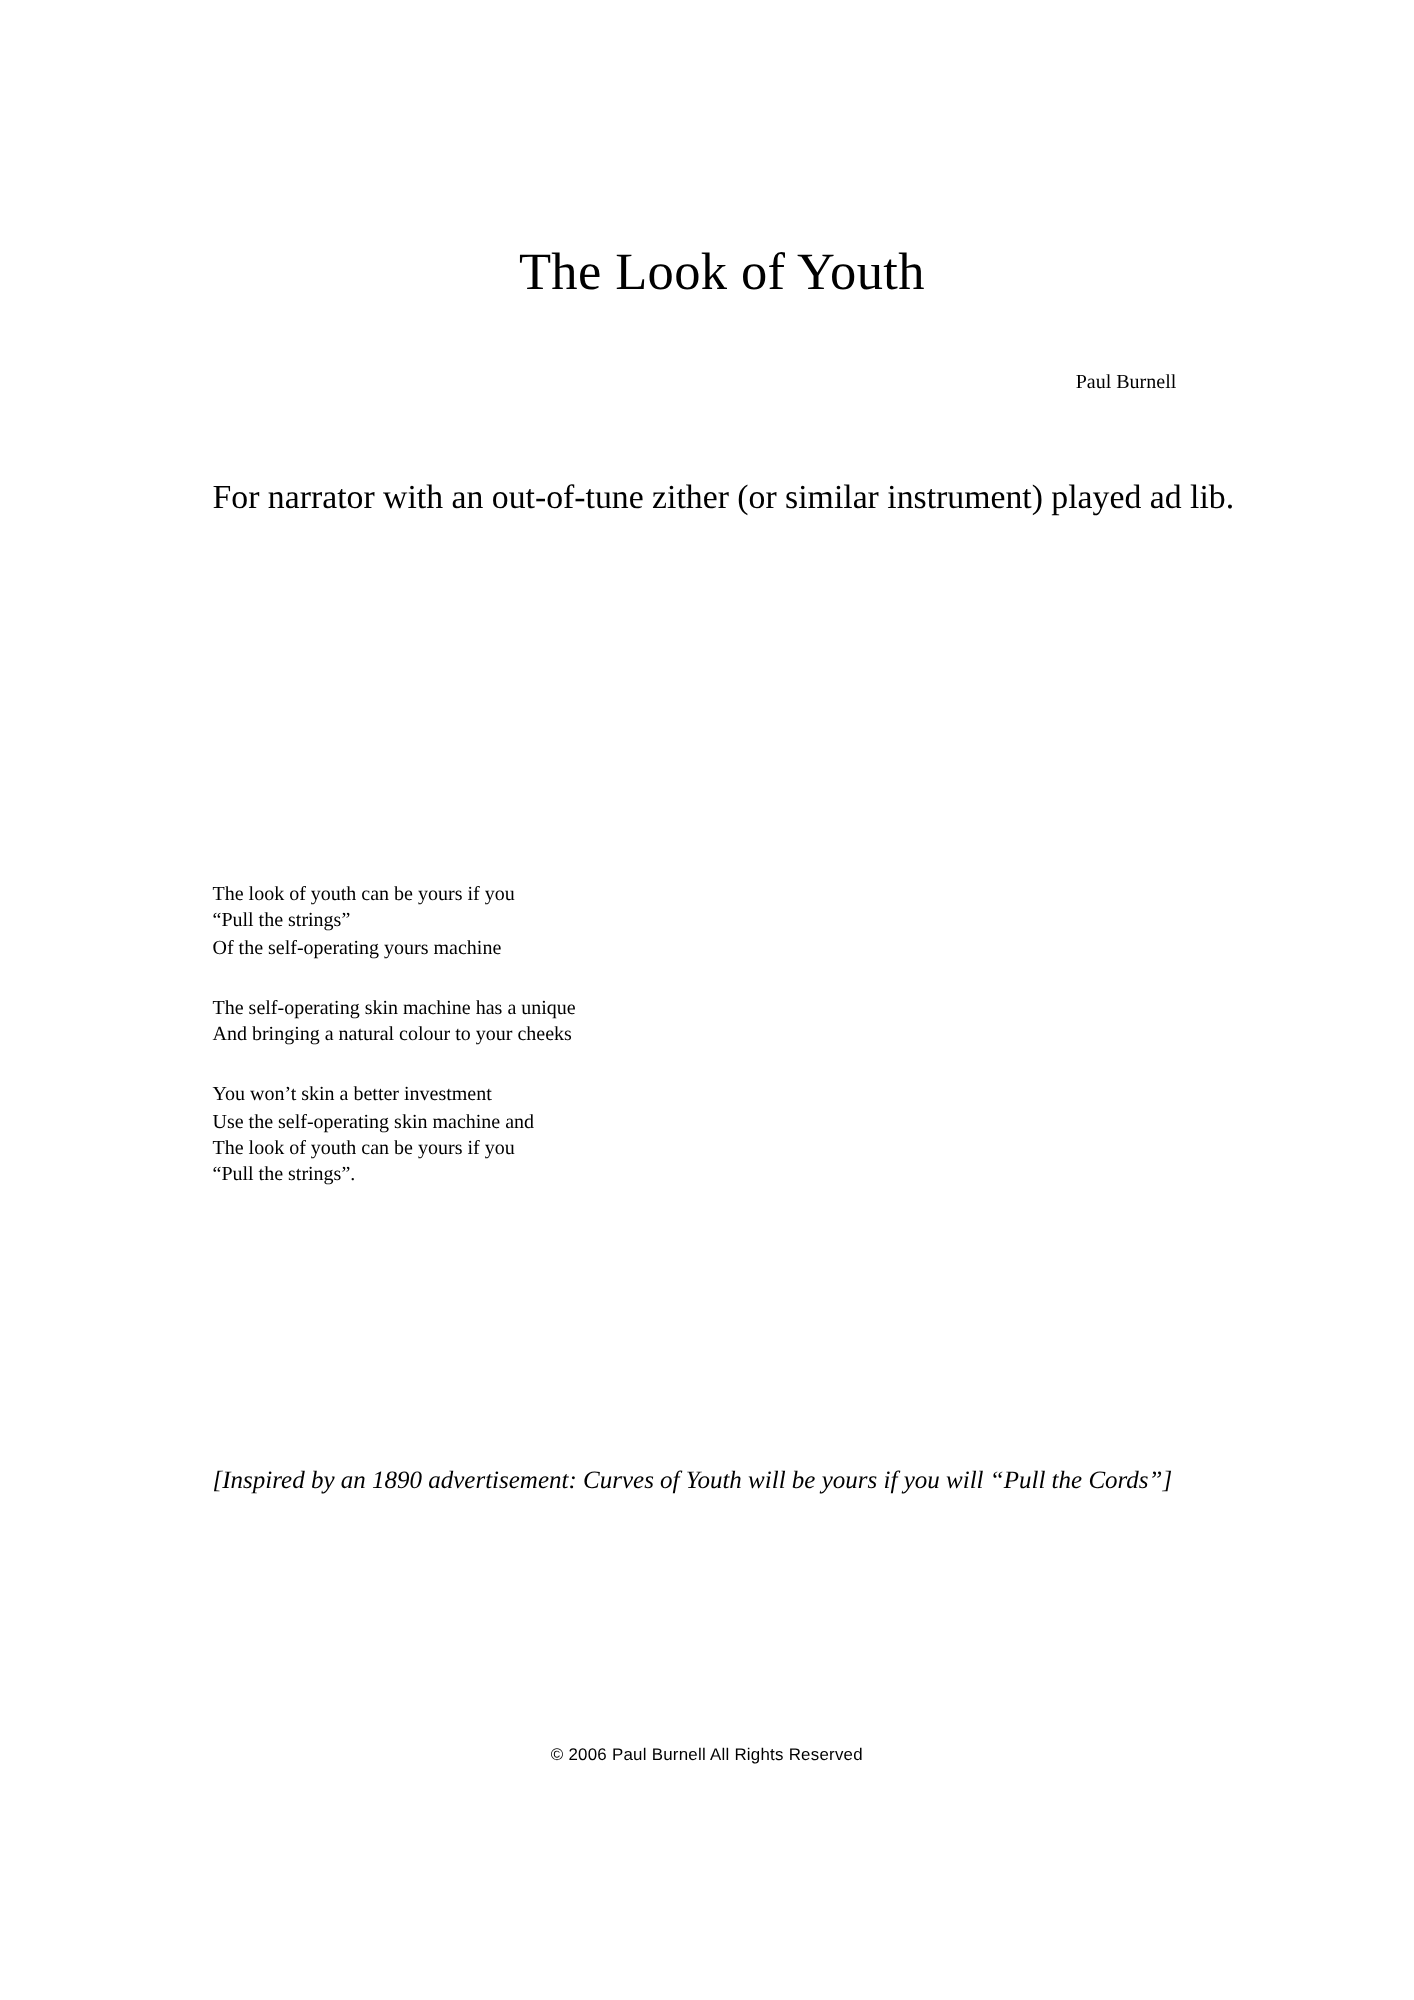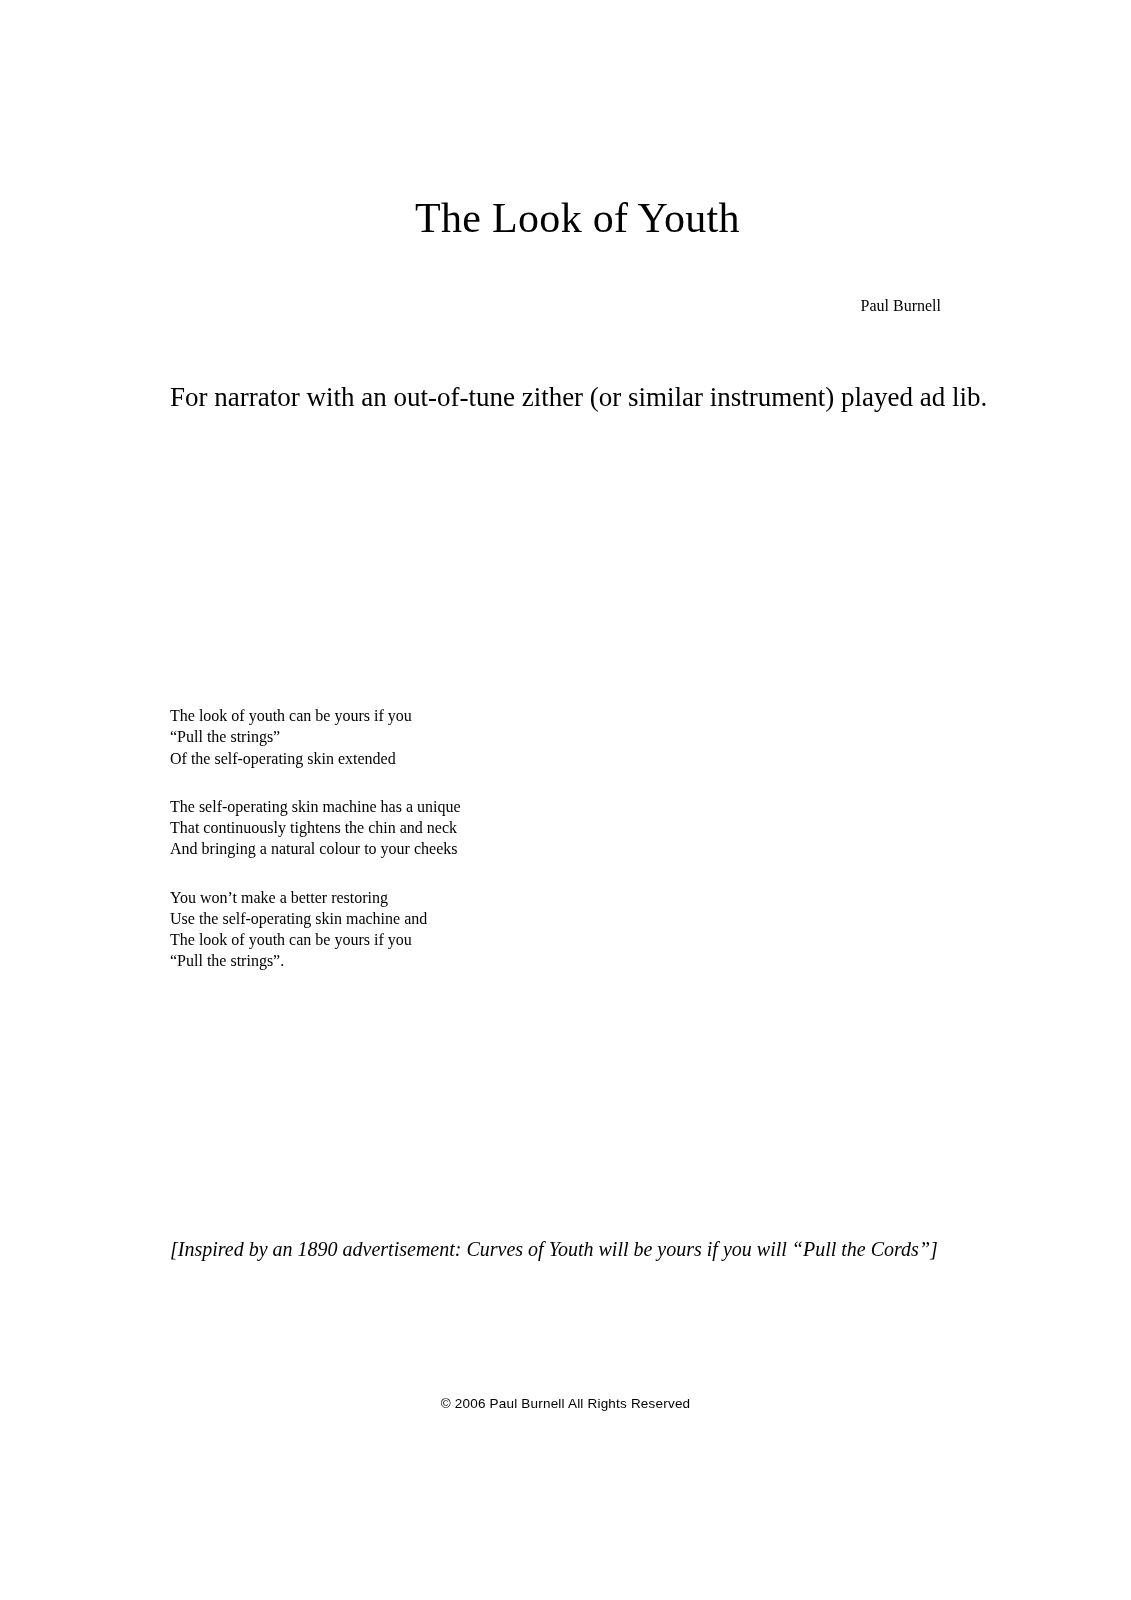--- a/index.html
+++ b/index.html
@@ -63,21 +63,21 @@
     margin: 0 0 27px 0;
   }
   .stanza:last-child {
     margin-bottom: 0;
   }
   .stanza div {
     white-space: nowrap;
   }
   .note {
     position: absolute;
-    top: 1235px;
+    top: 1170px;
     left: 170px;
     width: 770px;
     font-size: 20px;
     font-style: italic;
     line-height: 1.45;
   }
   .copyright {
     position: absolute;
     top: 1396px;
     left: 0;
@@ -99,29 +99,28 @@
   <div class="author">Paul Burnell</div>
 
   <div class="instrumentation">
     <div>For narrator with an out-of-tune zither (or similar instrument) played ad lib.</div>
   </div>
 
   <div class="poem">
     <div class="stanza">
       <div>The look of youth can be yours if you</div>
       <div>“Pull the strings”</div>
-      <div>Of the self-operating skin extended</div>
+      <div>Of the self-operating yours machine</div>
     </div>
     <div class="stanza">
       <div>The self-operating skin machine has a unique</div>
-      <div>That continuously tightens the chin and neck</div>
       <div>And bringing a natural colour to your cheeks</div>
     </div>
     <div class="stanza">
-      <div>You won’t make a better restoring</div>
+      <div>You won’t skin a better investment</div>
       <div>Use the self-operating skin machine and</div>
       <div>The look of youth can be yours if you</div>
       <div>“Pull the strings”.</div>
     </div>
   </div>
 
   <div class="note">
     <span>[Inspired by an 1890 advertisement: Curves of Youth will be yours if you will “Pull</span>
     <span>the Cords”]</span>
   </div>

